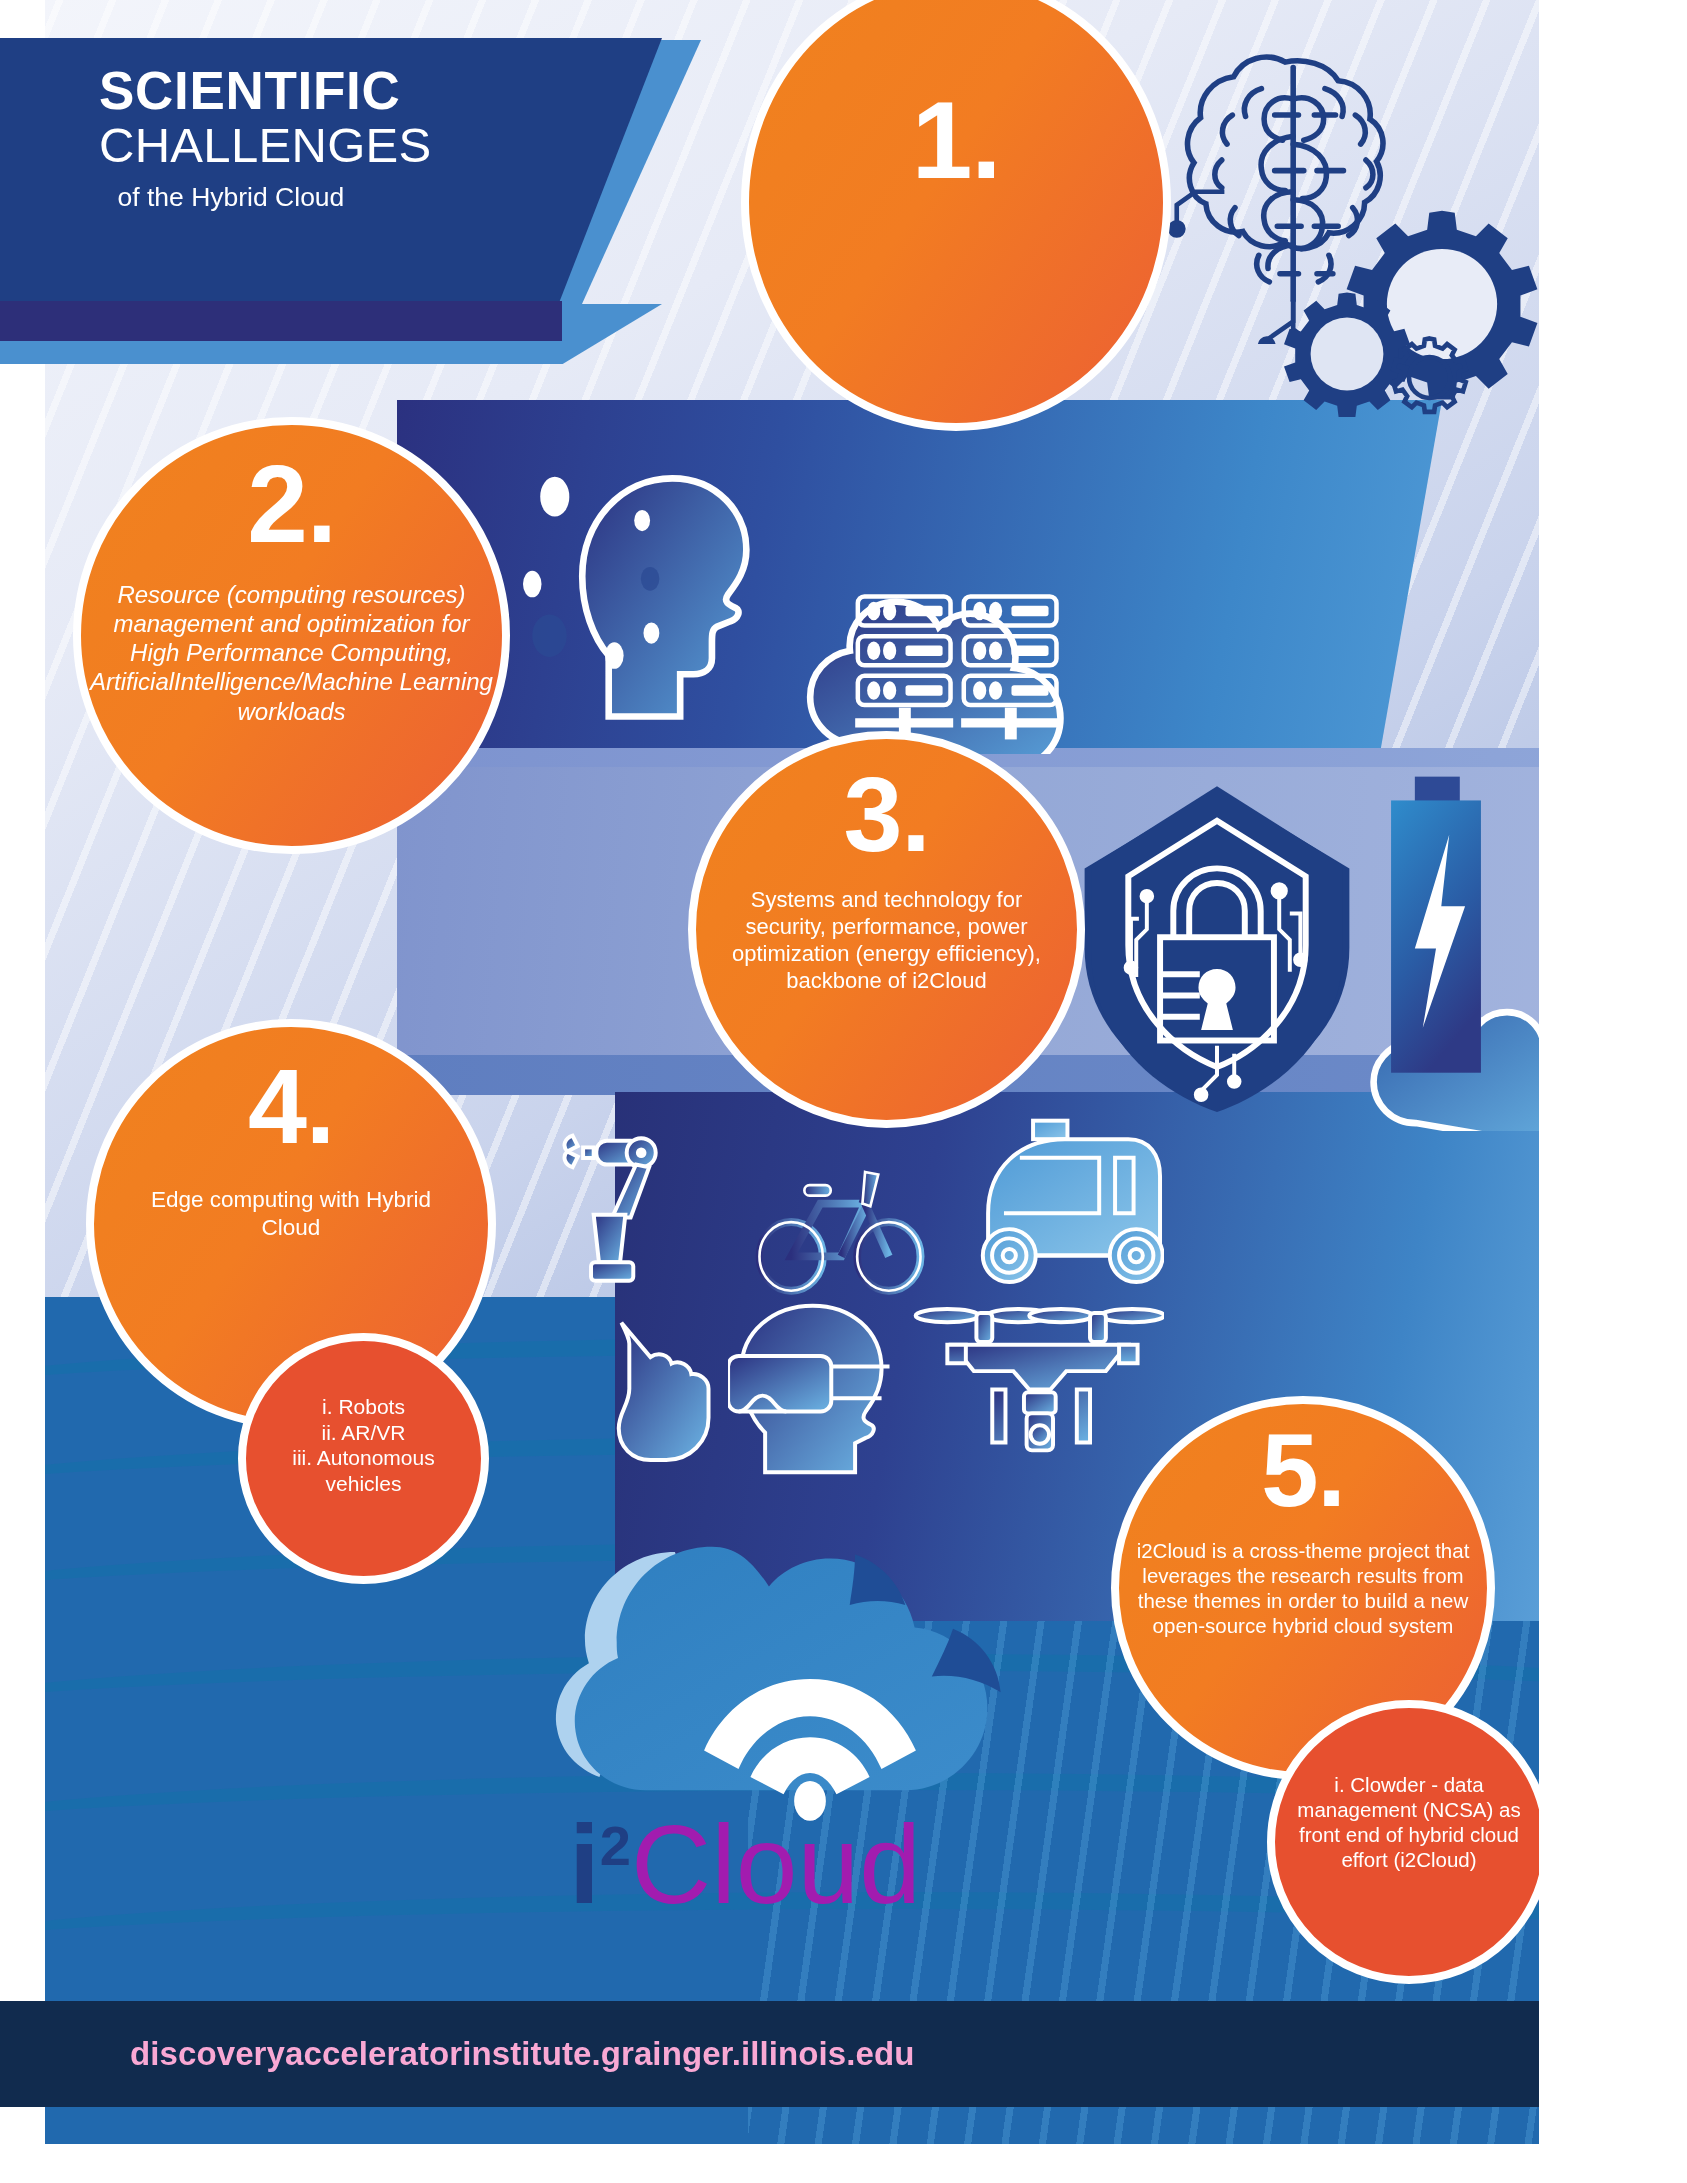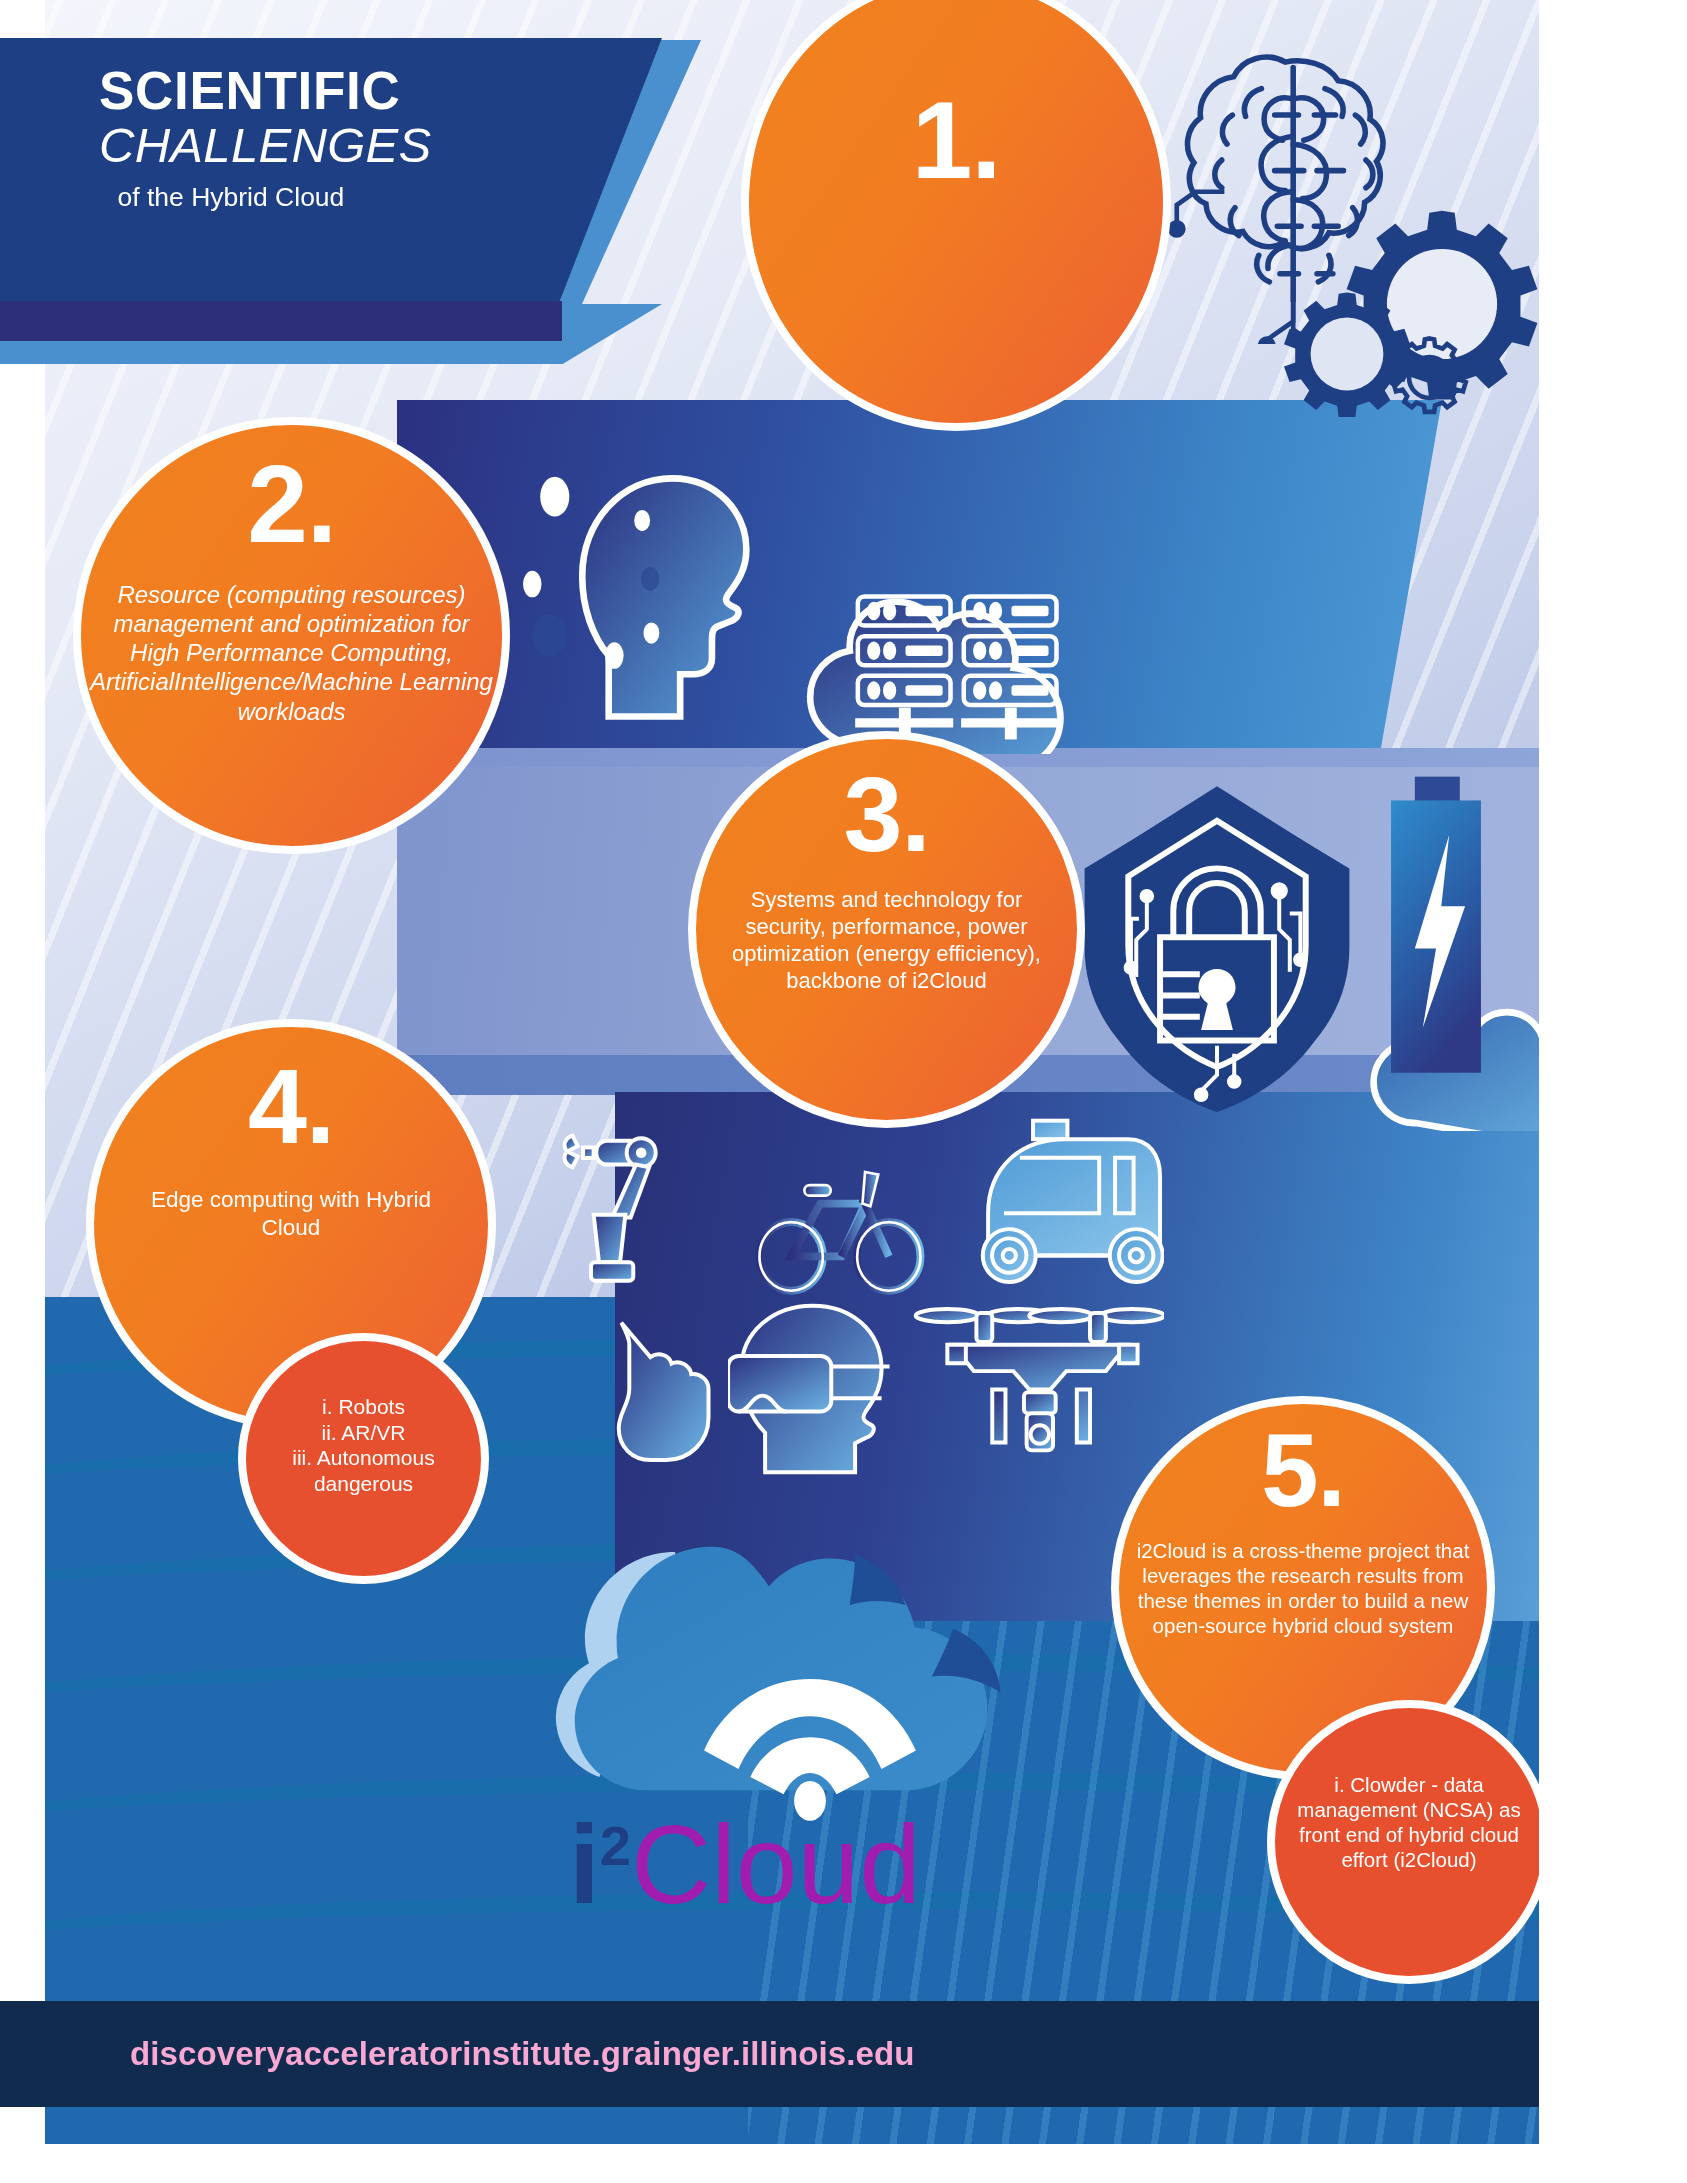--- a/index.html
+++ b/index.html
@@ -94,21 +94,21 @@
   }
   .hdr-strip{
     position:absolute; left:0px; top:301px; width:562px; height:40px;
     background:#2d2f79;
   }
   .hdr-text{
     position:absolute; left:99px; top:63px; width:529px;
     color:#fff;
   }
   .hdr-l1{ font-size:53px; font-weight:bold; letter-spacing:0.7px; line-height:1.04; }
-  .hdr-l2{ font-size:49px; font-weight:300; letter-spacing:0.3px; line-height:1.12;font-style:italic; }
+  .hdr-l2{ font-size:49px; font-weight:300; letter-spacing:0.3px; line-height:1.12; }
   .hdr-l3{ font-size:26.5px; font-weight:300; margin-top:9.3px; margin-left:18.5px;}
 
   
   .bubble{
     position:absolute;
     border-radius:50%;
     border:8px solid #ffffff;
     color:#fff;
     text-align:center;
     display:flex; flex-direction:column; align-items:center;
@@ -506,21 +506,21 @@
   </div>
 
   <div id="bubble4" class="bubble b-orange">
     <div class="num">4.</div>
     <div class="body">Edge computing with Hybrid Cloud</div>
   </div>
 
   <div id="bubble4sub" class="bubble b-red">
     <div class="body" style="white-space:pre-line;">i. Robots
 ii. AR/VR
-iii. Autonomous dangerous</div>
+iii. Autonomous vehicles</div>
   </div>
 
   <div id="bubble5" class="bubble b-orange">
     <div class="num">5.</div>
     <div class="body">i2Cloud is a cross-theme project that leverages the research results from these themes in order to build a new open-source hybrid cloud system</div>
   </div>
 
   <div id="bubble5sub" class="bubble b-red">
     <div class="body">i. Clowder - data management (NCSA) as front end of hybrid cloud effort (i2Cloud)</div>
   </div>

